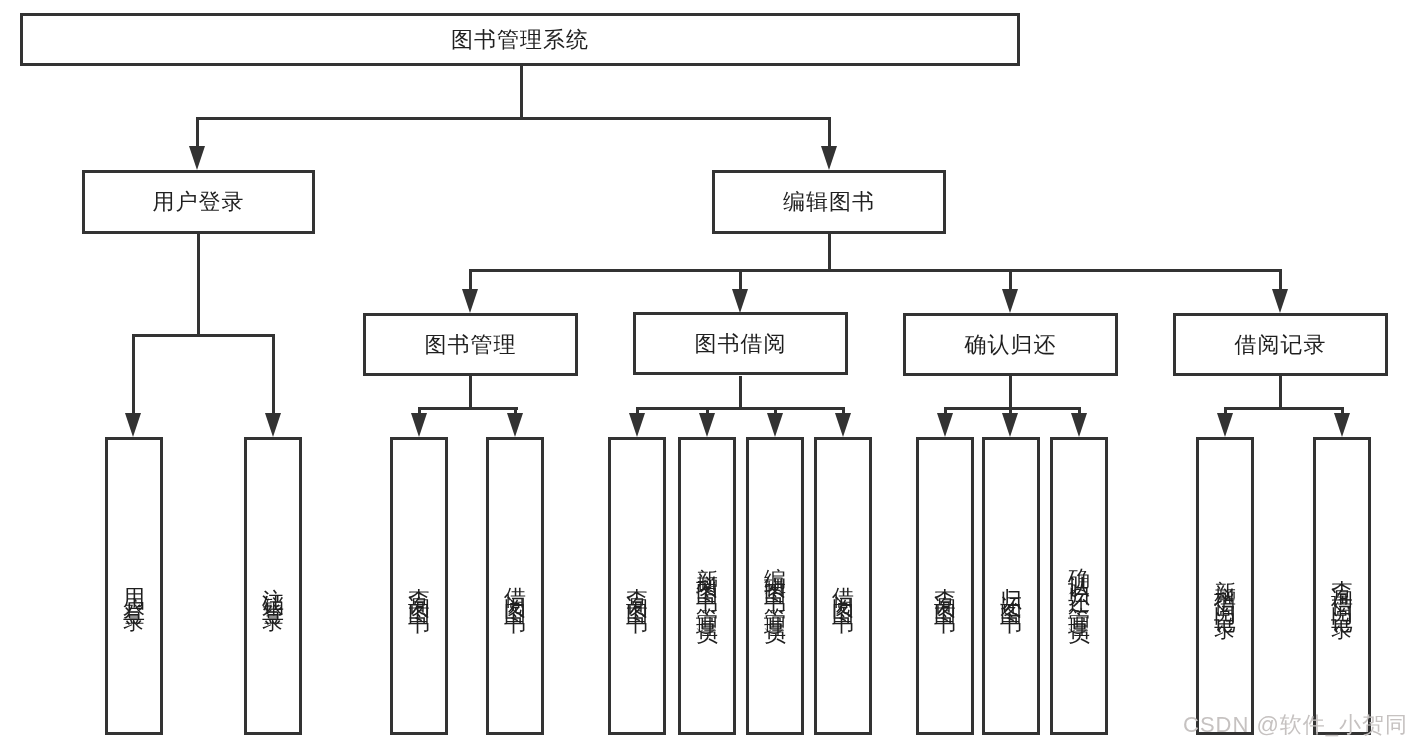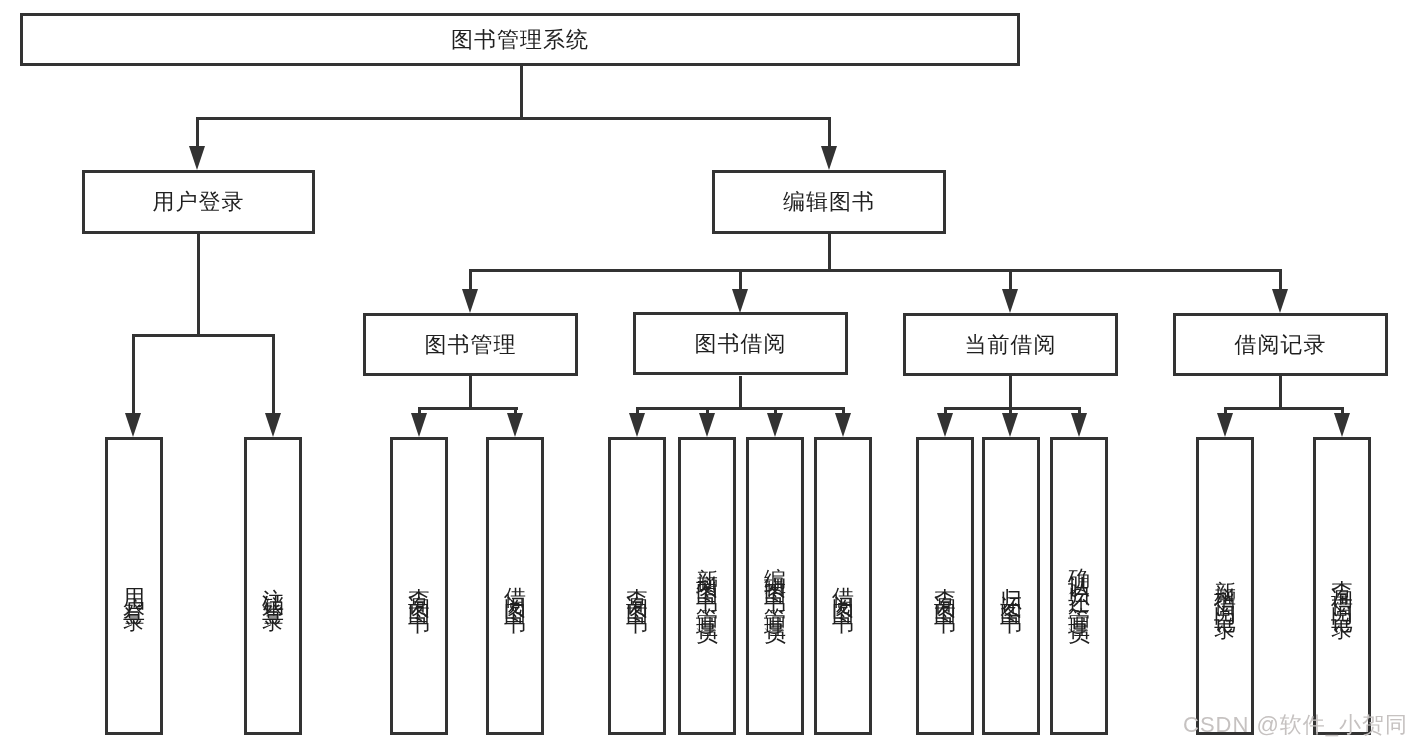--- a/index.html
+++ b/index.html
@@ -95,21 +95,21 @@
   <div class="vline" style="left:739px; top:269px; height:23px;"></div>
   <div class="vline" style="left:1009px; top:269px; height:23px;"></div>
   <div class="vline" style="left:1279px; top:269px; height:23px;"></div>
   <div class="arrow" style="left:462px; top:289px;"></div>
   <div class="arrow" style="left:732px; top:289px;"></div>
   <div class="arrow" style="left:1002px; top:289px;"></div>
   <div class="arrow" style="left:1272px; top:289px;"></div>
 
   <div class="box" style="left:363px; top:313px; width:215px; height:63px;">图书管理</div>
   <div class="box" style="left:633px; top:312px; width:215px; height:63px;">图书借阅</div>
-  <div class="box" style="left:903px; top:313px; width:215px; height:63px;">当前借阅</div>
+  <div class="box" style="left:903px; top:313px; width:215px; height:63px;">确认归还</div>
   <div class="box" style="left:1173px; top:313px; width:215px; height:63px;">借阅记录</div>
 
   <div class="vline" style="left:469px; top:376px; height:33px;"></div>
   <div class="hline" style="left:418px; top:407px; width:100px;"></div>
   <div class="vline" style="left:418px; top:407px; height:9px;"></div>
   <div class="vline" style="left:514px; top:407px; height:9px;"></div>
   <div class="arrow" style="left:411px; top:413px;"></div>
   <div class="arrow" style="left:507px; top:413px;"></div>
 
   <div class="vline" style="left:739px; top:376px; height:33px;"></div>

